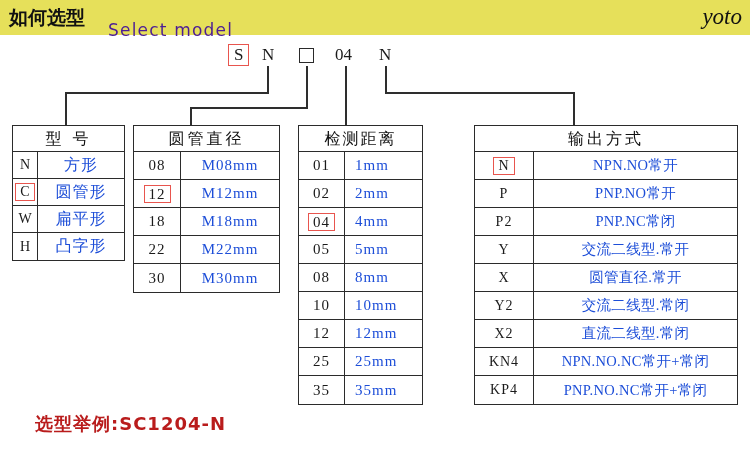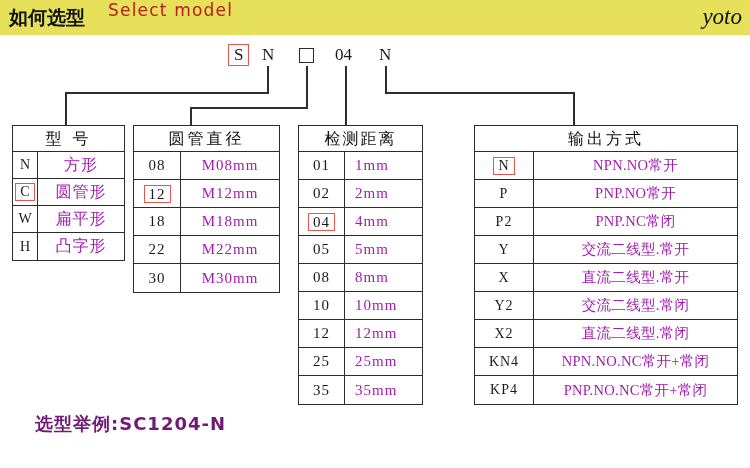--- a/index.html
+++ b/index.html
@@ -29,26 +29,26 @@
     left: 9px; top: 6px;
     font-family: "DejaVu Sans", sans-serif;
     font-weight: bold;
     font-size: 19px;
     letter-spacing: 0px;
     line-height: 23px;
     color: #111111;
   }
   .header-title-en {
     position: absolute;
-    left: 108px; top: 0;
+    left: 108px; top: 20px;
     font-family: "DejaVu Sans", sans-serif;
     font-size: 17px;
     letter-spacing: 1.2px;
     line-height: 21px;
-    color: #b91c1c;
+    color: #4c1d95;
   }
   .brand-logo {
     position: absolute;
     right: 8px; top: 4px;
     font-family: "Liberation Serif", "DejaVu Serif", serif;
     font-style: italic;
     font-size: 23px;
     line-height: 26px;
     color: #111111;
   }
@@ -115,21 +115,21 @@
     align-items: center;
     justify-content: center;
     position: relative;
   }
   .cell-desc {
     box-sizing: border-box;
     flex: 1;
     text-align: center;
     font-family: "DejaVu Sans", sans-serif;
     font-size: 14px;
-    color: #a21caf;
+    color: #1d4ed8;
     display: flex;
     align-items: center;
     justify-content: center;
   }
   .hl > span {
     border: 1.3px solid #e8554e;
     padding: 0px 4px;
     line-height: 16px;
     display: inline-block;
   }
@@ -163,21 +163,21 @@
   #tbl-out .cell-desc { font-family: "Liberation Serif","DejaVu Serif",serif; font-size: 14.5px; letter-spacing: 0.3px; }
 
   
   .example {
     position: absolute;
     left: 35px; top: 413px;
     font-family: "DejaVu Sans", sans-serif;
     font-weight: bold;
     font-size: 18px;
     letter-spacing: 1px;
-    color: #701a75;
+    color: #b91c1c;
     line-height: 22px;
   }
 </style>
 </head>
 <body>
 
 <div class="header">
   <div class="header-title-cn">如何选型</div>
   <div class="header-title-en">Select  model</div>
   <div class="brand-logo">yoto</div>
@@ -313,21 +313,21 @@
   <div class="trow">
     <div class="cell-code">P2</div>
     <div class="cell-desc">PNP.NC常闭</div>
   </div>
   <div class="trow">
     <div class="cell-code">Y</div>
     <div class="cell-desc">交流二线型.常开</div>
   </div>
   <div class="trow">
     <div class="cell-code">X</div>
-    <div class="cell-desc">直流二线型.常开</div>
+    <div class="cell-desc">圆管直径.常开</div>
   </div>
   <div class="trow">
     <div class="cell-code">Y2</div>
     <div class="cell-desc">交流二线型.常闭</div>
   </div>
   <div class="trow">
     <div class="cell-code">X2</div>
     <div class="cell-desc">直流二线型.常闭</div>
   </div>
   <div class="trow">

